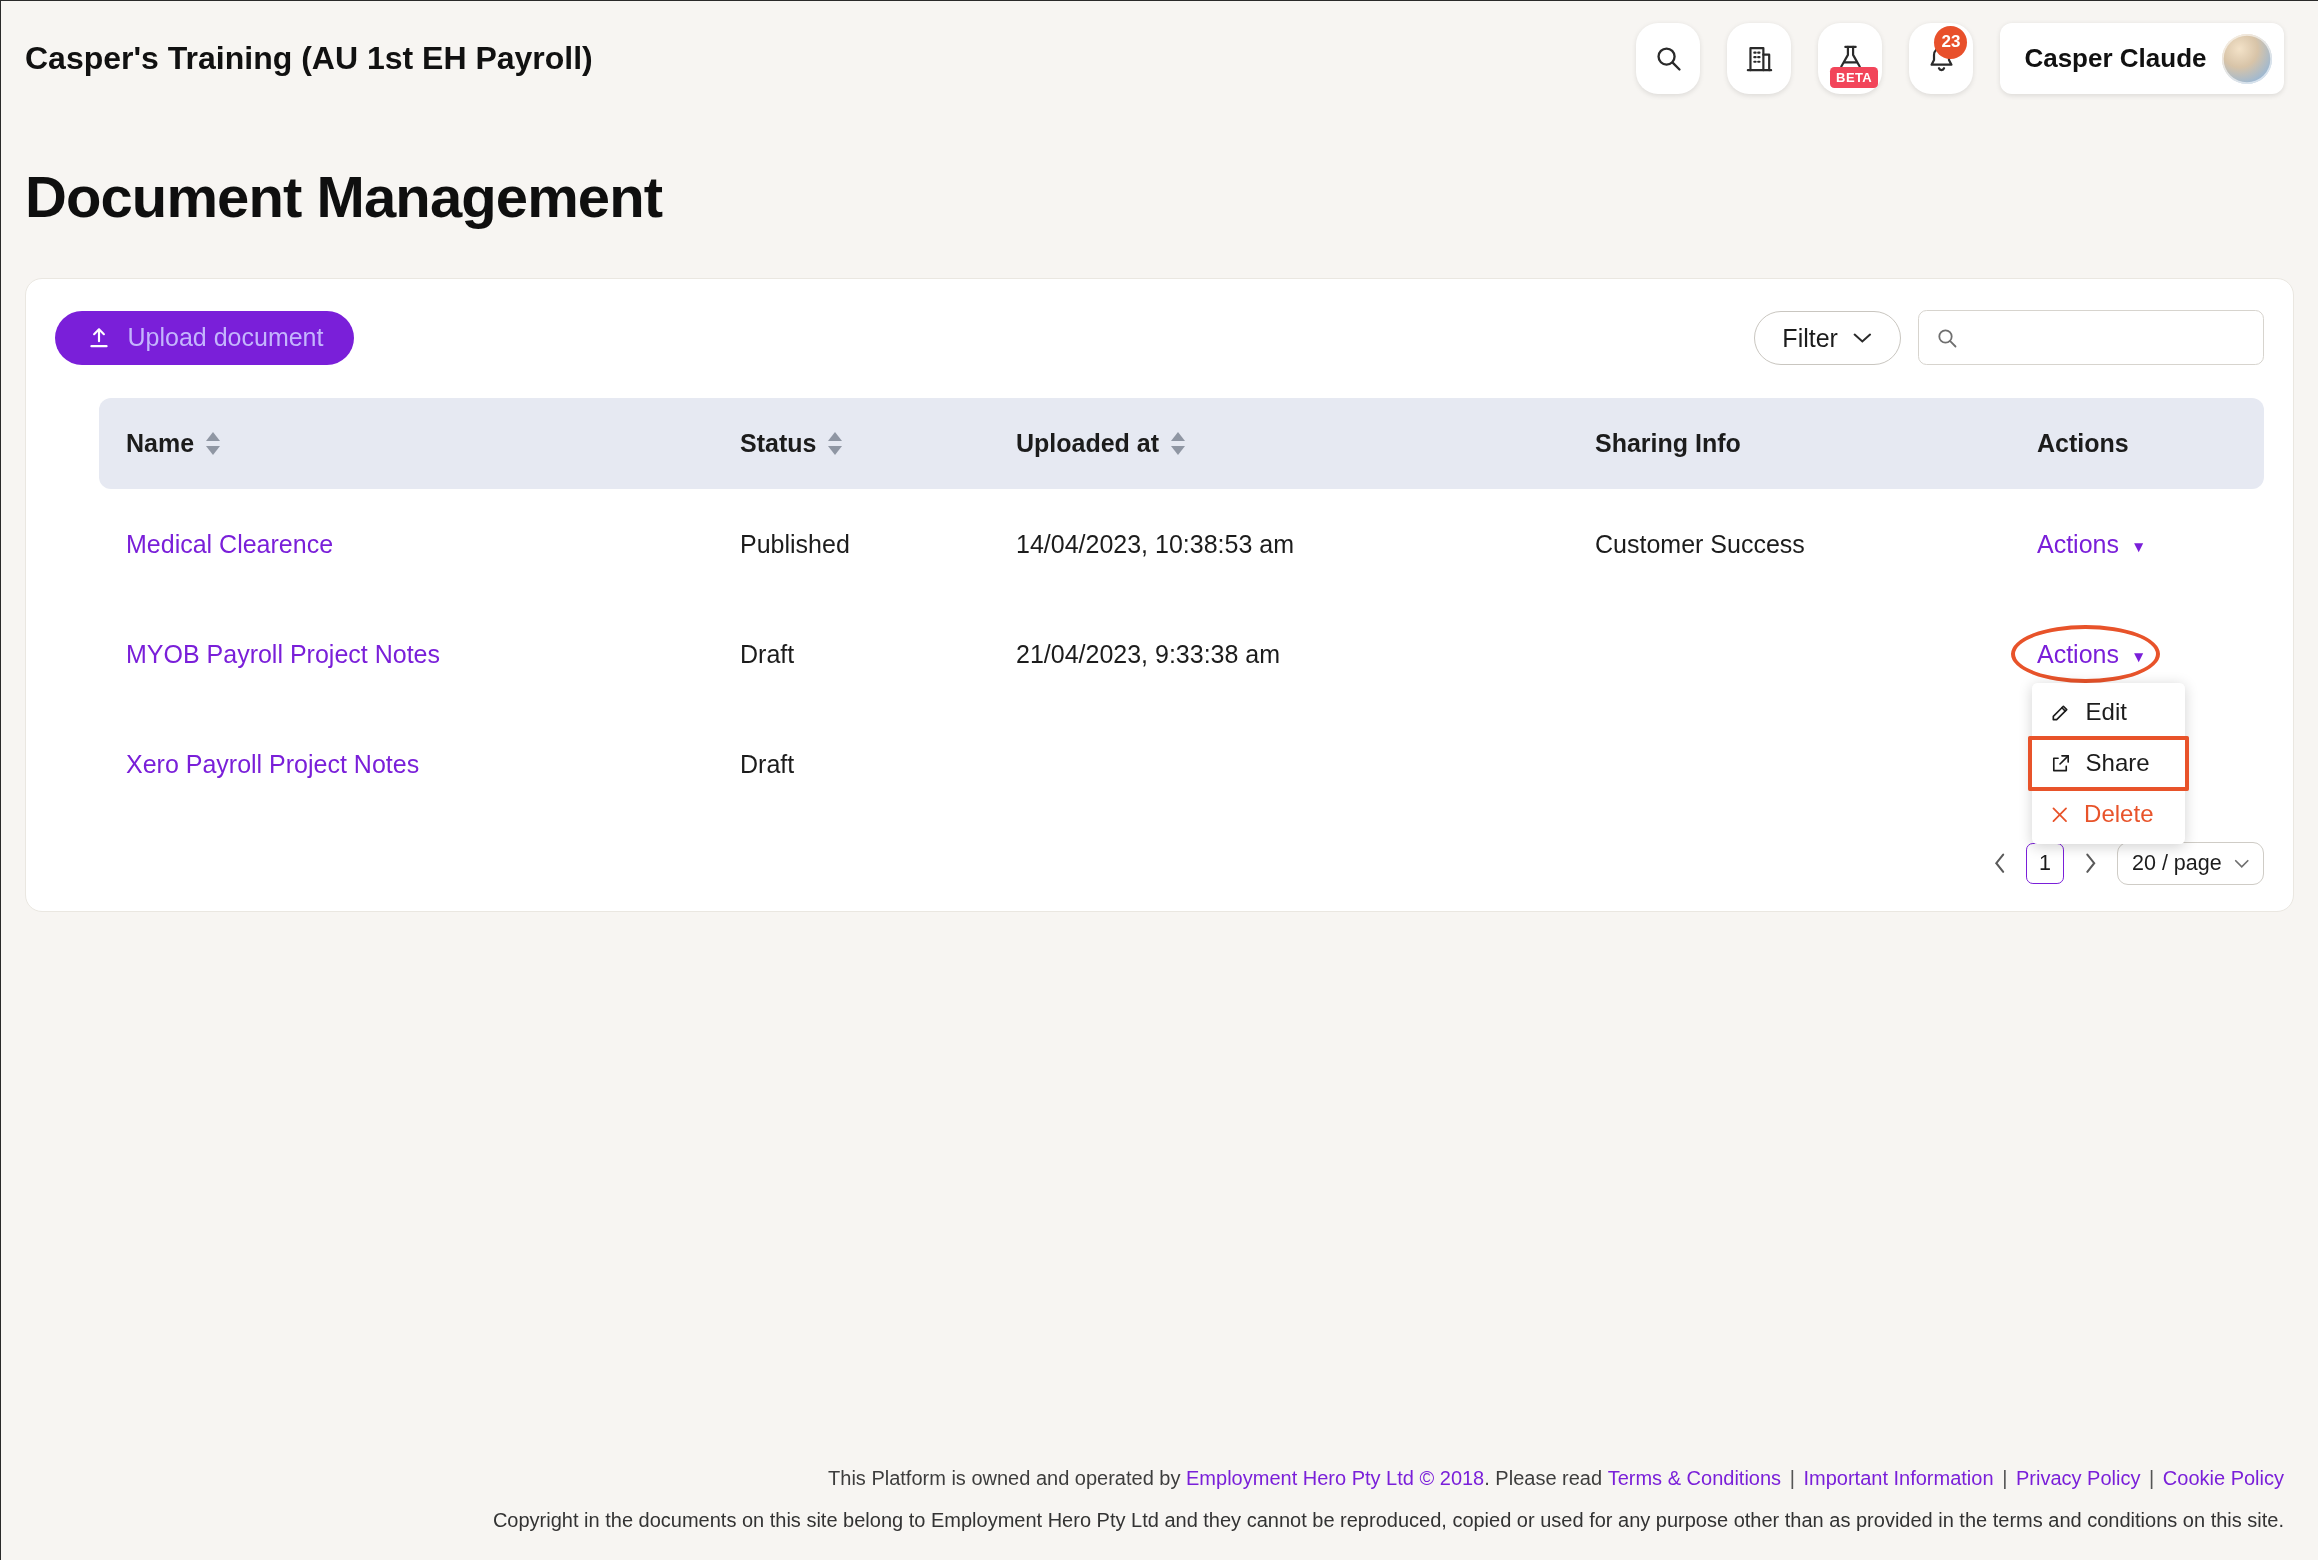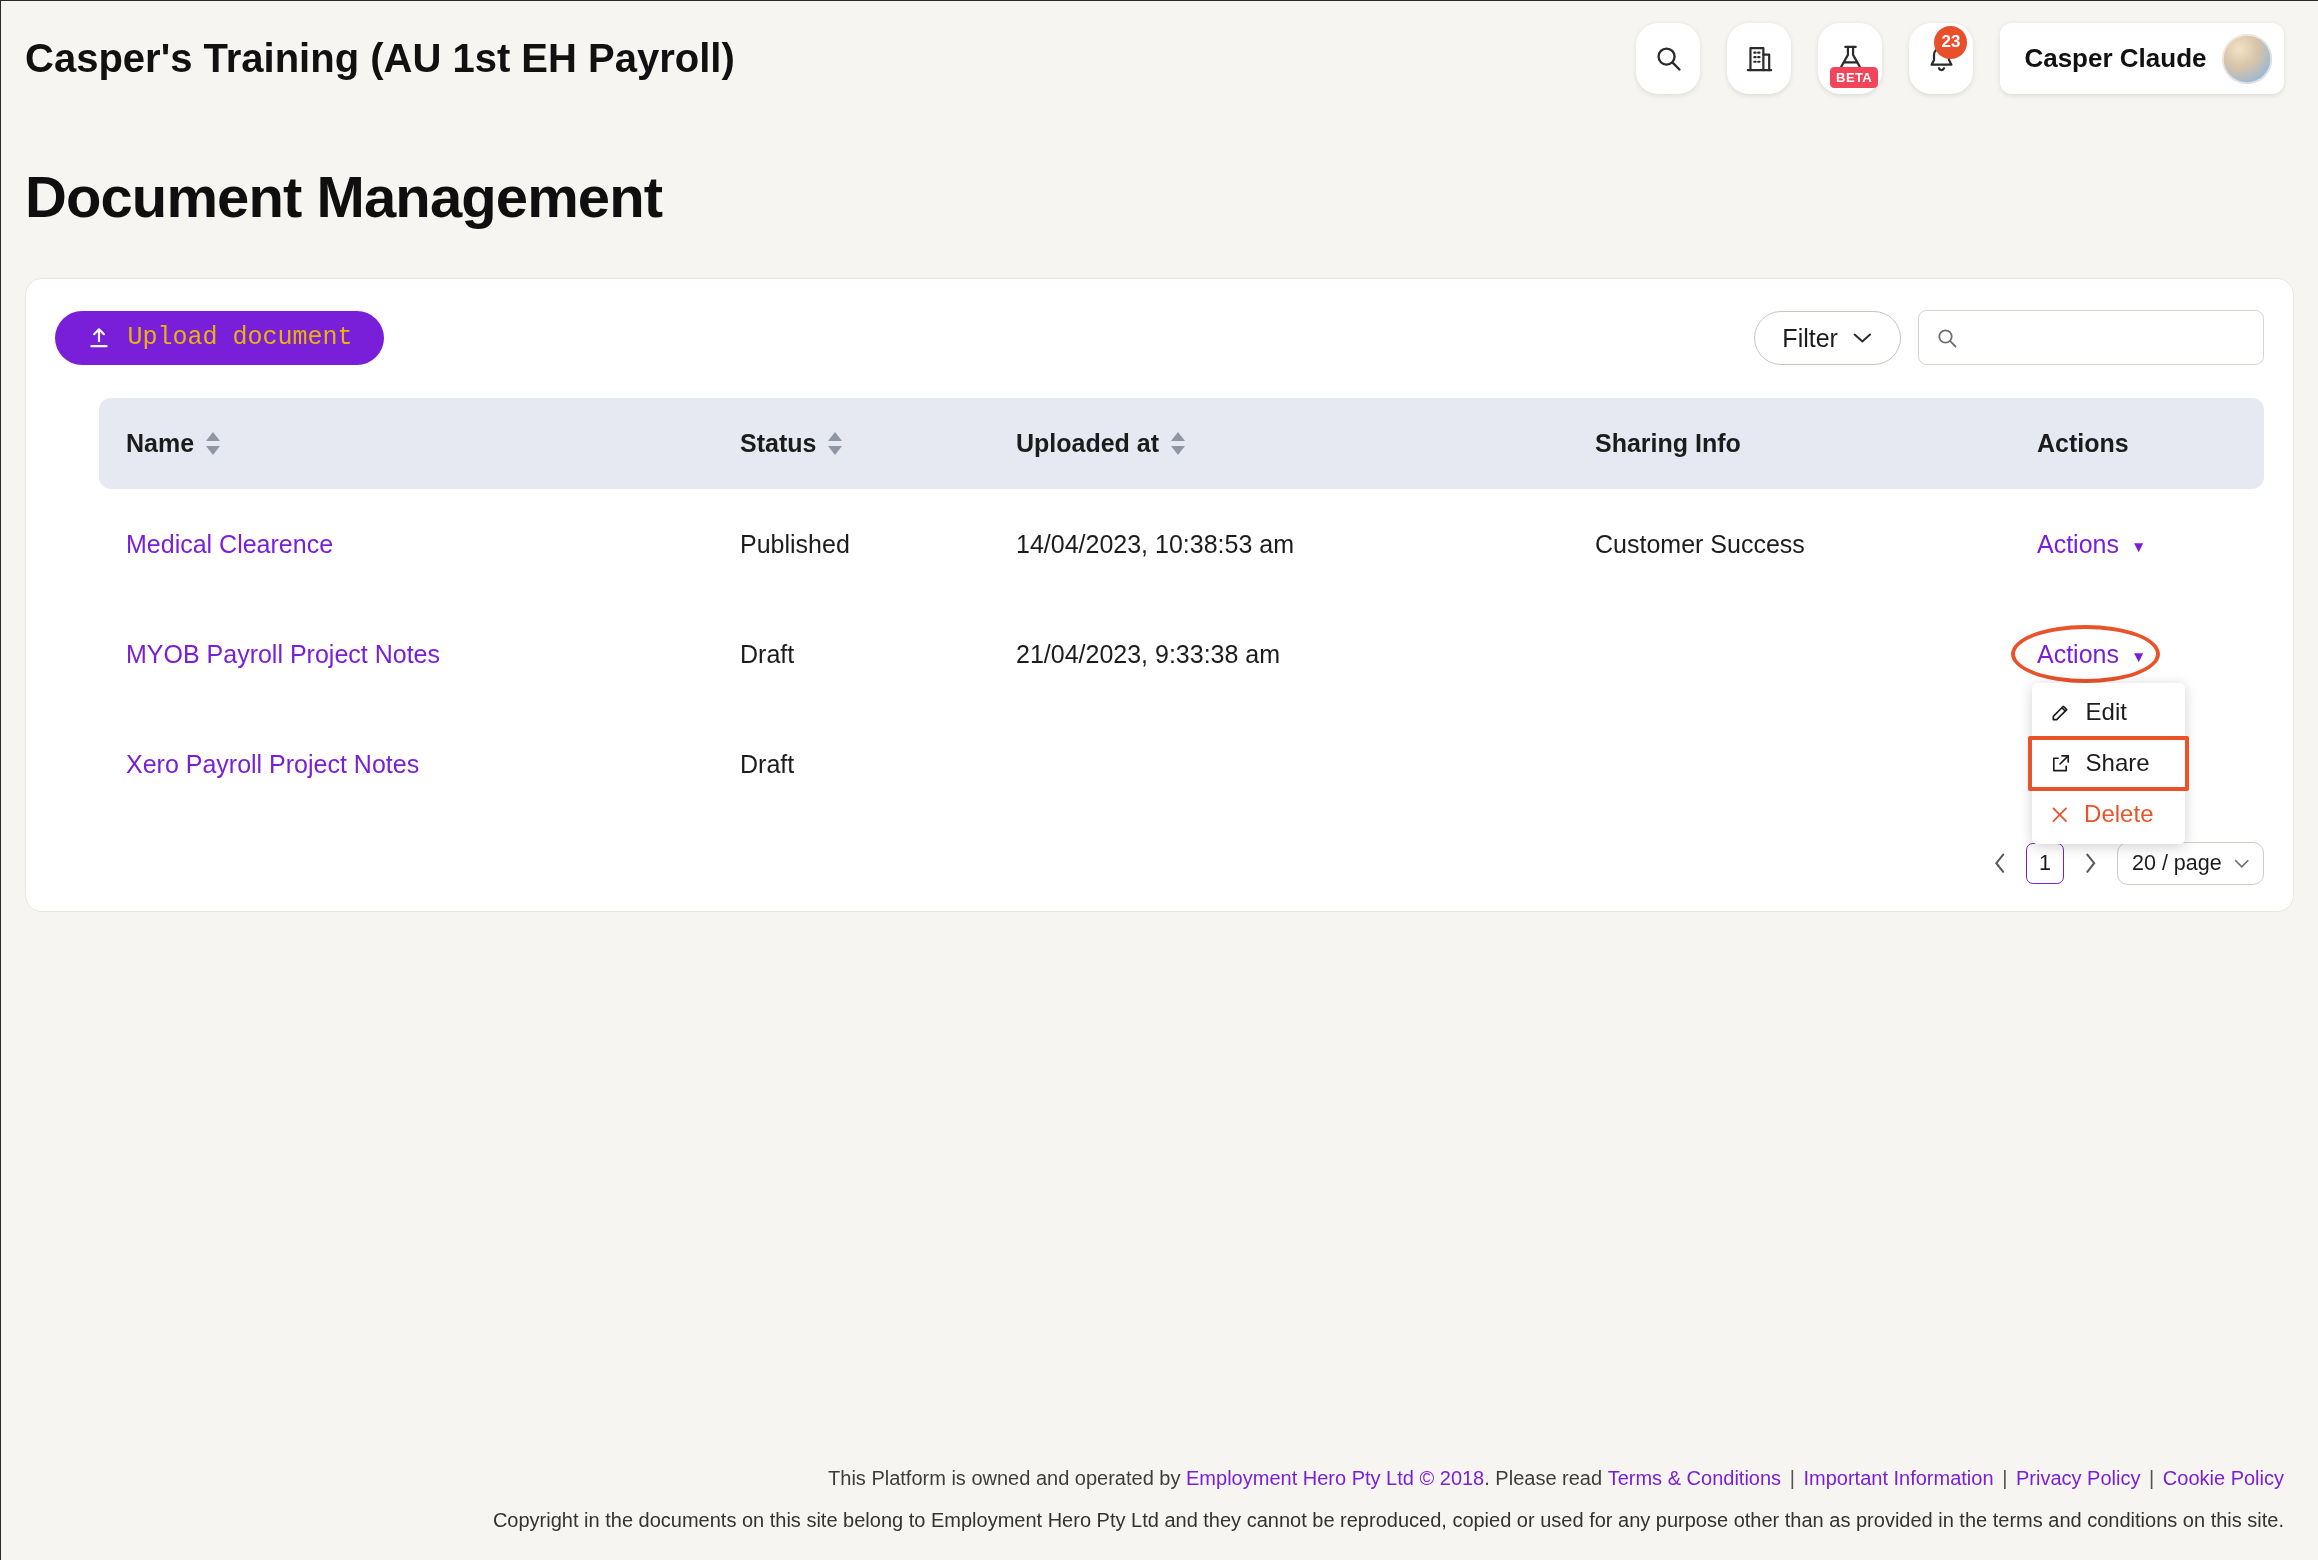--- a/index.html
+++ b/index.html
@@ -3,21 +3,21 @@
 <meta charset="utf-8">
 <style>
   html,body{margin:0;padding:0;background:#dcdcdc;}
   .app{
     width:2319px;height:1561px;box-sizing:border-box;position:relative;
     background:#f7f5f2;border:1.7px solid #2a2a2a;overflow:hidden;
     font-family:"Liberation Sans", sans-serif;color:#1c1c1c;
   }
   
   .topbar{display:flex;align-items:center;justify-content:space-between;padding:22.4px 34px 0 24px;}
-  .org-title{margin:0;font-size:40px;font-weight:700;color:#111;}
+  .org-title{margin:0;font-size:32px;font-weight:700;color:#111;}
   .top-actions{display:flex;align-items:center;gap:27px;}
   .icon-btn{
     width:64px;height:71px;border:none;border-radius:22px;background:#fff;
     box-shadow:0 1.7px 5.2px rgba(0,0,0,.10);display:flex;align-items:center;justify-content:center;
     position:relative;cursor:pointer;padding:0;
   }
   .beta-badge{
     position:absolute;bottom:6px;right:4.3px;background:#f2455a;color:#fff;
     font-size:13px;font-weight:700;padding:3.4px 6px;border-radius:4.3px;letter-spacing:0.4px;
   }
@@ -37,22 +37,22 @@
     box-shadow:inset 0 0 0 1.7px rgba(255,255,255,.6);
   }
   
   .page-title{margin:69px 0 0 24px;font-size:58px;font-weight:800;letter-spacing:-0.9px;color:#0f0f0f;}
   .card{
     margin:48px 24px 0;background:#fff;border:0.9px solid #eae7e1;border-radius:17px;
     padding:31px 29px 26px;position:relative;
   }
   .toolbar{display:flex;align-items:center;justify-content:space-between;margin-bottom:33px;}
   .upload-btn{
-    display:inline-flex;align-items:center;gap:15.5px;background:#7a1fd9;color:#eab308;border:none;
-    border-radius:29px;height:54px;padding:0 31px;font-family:Liberation Mono, monospace;font-size:25px;font-weight:500;cursor:pointer;
+    display:inline-flex;align-items:center;gap:15.5px;background:#7a1fd9;color:#c4b5fd;border:none;
+    border-radius:29px;height:54px;padding:0 31px;font-family:Liberation Sans, sans-serif;font-size:25px;font-weight:500;cursor:pointer;
   }
   .toolbar-right{display:flex;align-items:flex-end;gap:17px;}
   .filter-btn{
     display:inline-flex;align-items:center;gap:13.8px;background:#fff;border:0.9px solid #c9c6c0;
     border-radius:29px;height:54px;padding:0 27.6px;font-family:inherit;font-size:25px;color:#1c1c1c;cursor:pointer;
   }
   .search-box{
     display:flex;align-items:center;gap:10.3px;border:0.9px solid #d7d4ce;border-radius:8.6px;
     height:55px;width:346px;padding:0 15.5px;background:#fff;box-sizing:border-box;
   }

